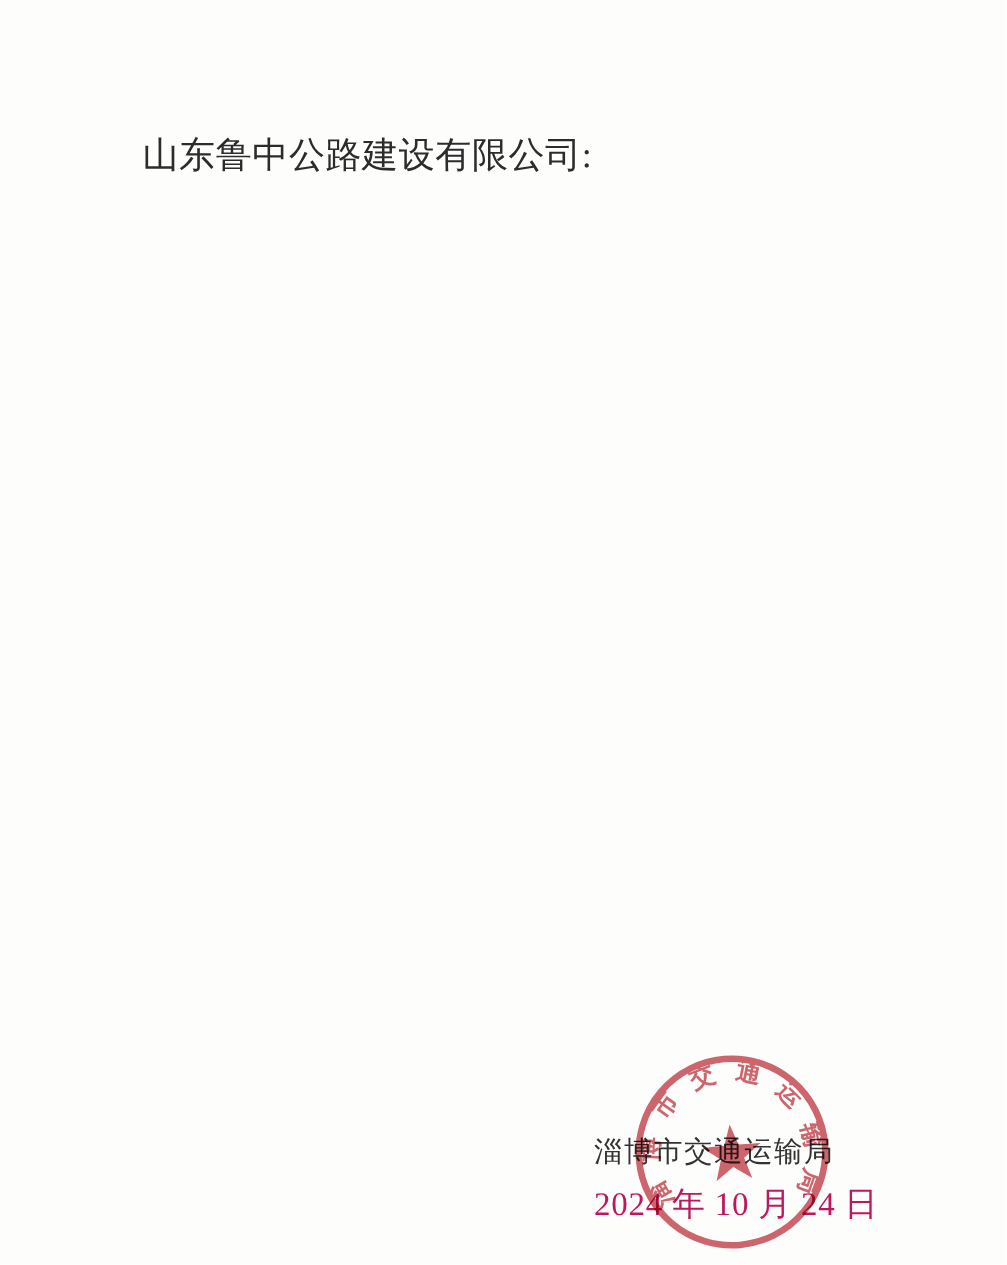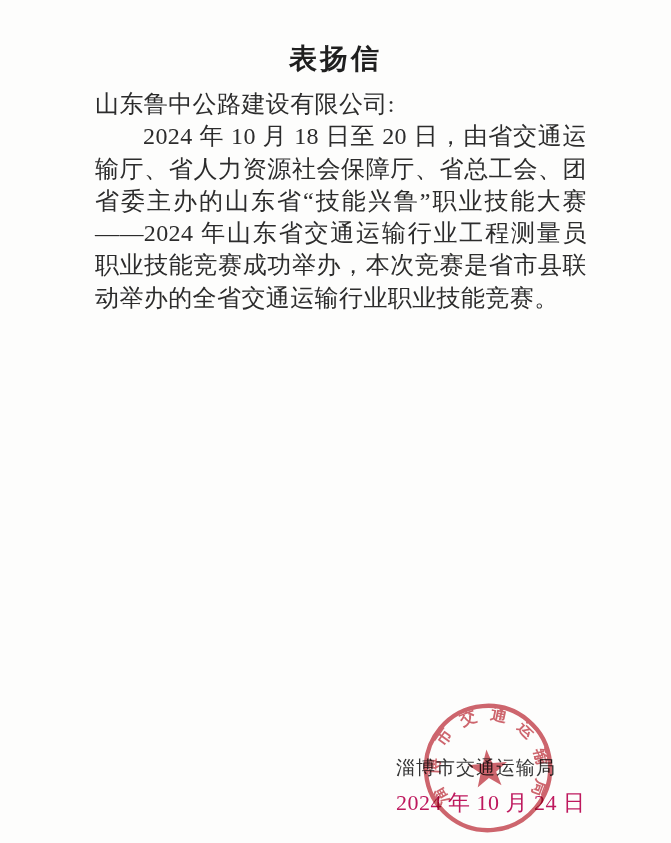--- a/index.html
+++ b/index.html
@@ -62,25 +62,23 @@
     font-weight:bold;
     text-anchor:middle;
     font-family:"Liberation Serif", serif;
   }
 </style>
 </head>
 <body>
 
 <div class="page">
 
-  <div class="letter-title">表扬信</div>
 
   <div class="body-block">
     <div class="salutation">山东鲁中公路建设有限公司:</div>
-    <p class="para">2024 年 10 月 18 日至 20 日，由省交通运输厅、省人力资源社会保障厅、省总工会、团省委主办的山东省“技能兴鲁”职业技能大赛——2024 年山东省交通运输行业工程测量员职业技能竞赛成功举办，本次竞赛是省市县联动举办的全省交通运输行业职业技能竞赛。</p>
   </div>
 
   <div class="signature-org">淄博市交通运输局</div>
 
   <div class="signature-date">2024 年 10 月 24 日</div>
 
   <svg class="seal" viewBox="0 0 140 140">
     <circle cx="70" cy="70" r="64" fill="none" stroke-width="4.5" stroke="#c5444e"></circle>
     <polygon points="70,51 74.9,65.2 90,65.5 78,74.6 82.3,89 70,80.4 57.7,89 62,74.6 50,65.5 65.1,65.2" fill="#c5444e"></polygon>
     <g id="seal-ring-chars" fill="#c5444e">

